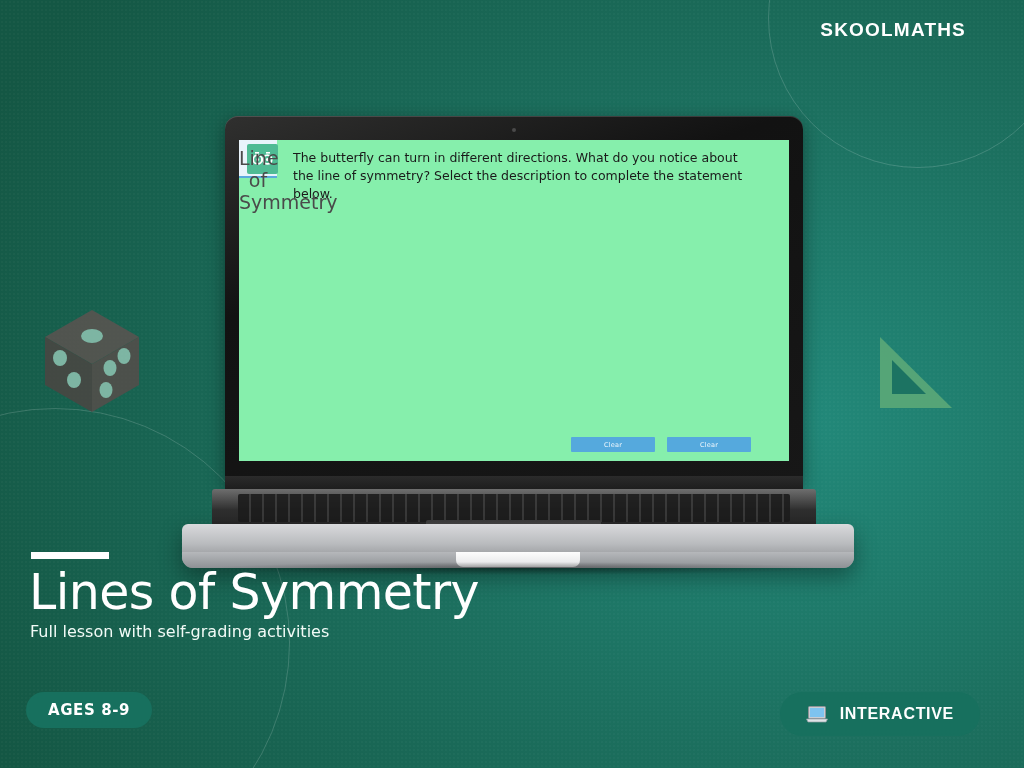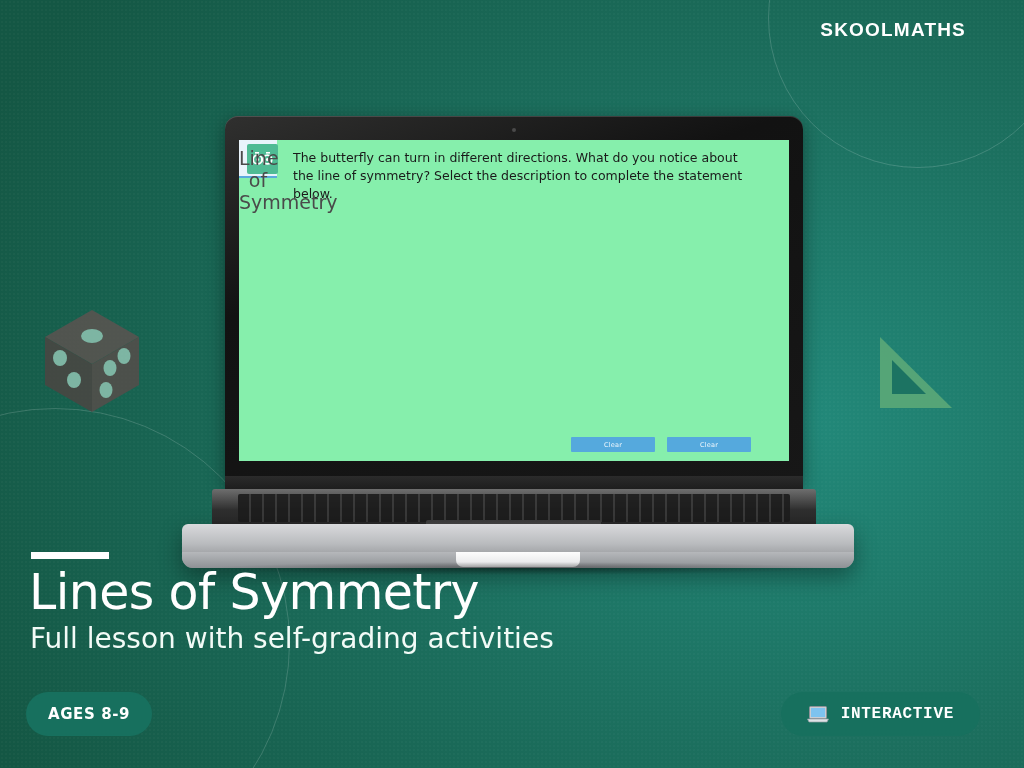--- a/index.html
+++ b/index.html
@@ -161,35 +161,35 @@
   #rule{
     position:absolute; left:31px; top:552px; width:78px; height:7px; background:#ffffff;
   }
   #main-title{
     position:absolute; left:29px; top:564px;
     font-size:49px; font-weight:normal; color:#ffffff; letter-spacing:-.6px;
     font-family:"DejaVu Sans", sans-serif;
   }
   #subtitle{
     position:absolute; left:30px; top:622px;
-    font-size:28px; color:#f2fbf7; font-family:"DejaVu Sans", sans-serif;
+    font-size:16px; color:#f2fbf7; font-family:"DejaVu Sans", sans-serif;
   }
   #ages-badge{
-    position:absolute; left:26px; top:692px; height:44px; padding:0 22px;
+    position:absolute; left:26px; top:692px; height:36px; padding:0 22px;
     background:#17705e; border-radius:22px;
     display:flex; align-items:center; justify-content:center;
     color:#ffffff; font-size:15px; font-weight:bold; letter-spacing:.6px;
     font-family:"DejaVu Sans", sans-serif;
   }
   #interactive-badge{
     position:absolute; right:44px; top:692px; height:44px; padding:0 26px;
     background:#17705e; border-radius:22px;
     display:flex; align-items:center; gap:12px;
     color:#ffffff; font-size:16px; font-weight:bold; letter-spacing:.7px;
-    font-family:Liberation Mono, monospace;
+    font-family:Liberation Sans, sans-serif;
   }
 </style>
 </head>
 <body>
 
 <div id="bg">
   <div id="bg-noise"></div>
   <div class="deco-circle" id="circle-tr"></div>
   <div class="deco-circle" id="circle-bl"></div>
 </div>

